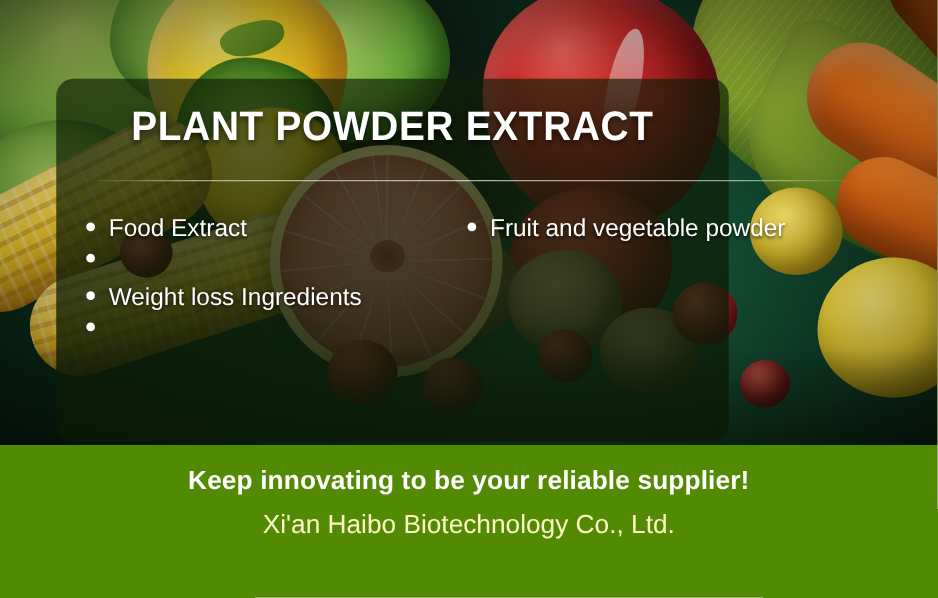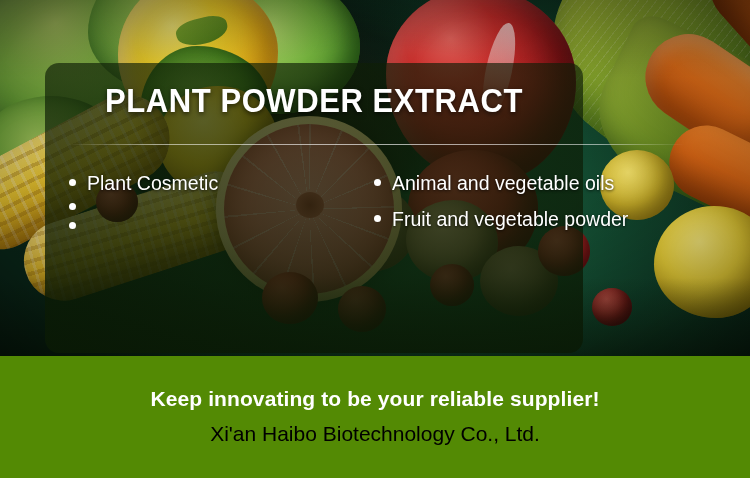--- a/index.html
+++ b/index.html
@@ -281,30 +281,30 @@
     text-shadow:0 1px 3px rgba(0,0,0,.75);
   }
 
   
   #footer{
     position:absolute;left:0;top:356px;width:750px;height:122px;
     background:#538a04;
     text-align:center;
   }
   #tagline{
-    margin:0;padding-top:31px;
+    margin:0;padding-top:17px;
     color:#ffffff;
     font-family:"Liberation Sans",sans-serif;
     font-size:21px;
     font-weight:bold;
     letter-spacing:.1px;
   }
   #company{
     margin:0;padding-top:11px;
-    color:#000000;
+    color:#fef9c3;
     font-family:"Liberation Sans",sans-serif;
     font-size:21px;
     font-weight:normal;
   }
 </style>
 </head>
 <body>
 
 <div id="banner">
 
@@ -361,35 +361,35 @@
 
     <div id="title">PLANT POWDER EXTRACT</div>
 
     <div id="divider"></div>
 
     <div id="columns">
 
       <div class="col col-left">
         <div class="bullet-row">
           <span class="dot"></span>
-          <span class="bullet-text">Plant Cosmetic</span>
+          <span class="bullet-text">Food Extract</span>
         </div>
         <div class="bullet-row">
           <span class="dot"></span>
         </div>
         <div class="bullet-row">
           <span class="dot"></span>
+          <span class="bullet-text">Weight loss Ingredients</span>
+        </div>
+        <div class="bullet-row">
+          <span class="dot"></span>
         </div>
       </div>
 
       <div class="col col-right">
-        <div class="bullet-row">
-          <span class="dot"></span>
-          <span class="bullet-text">Animal and vegetable oils</span>
-        </div>
         <div class="bullet-row">
           <span class="dot"></span>
           <span class="bullet-text">Fruit and vegetable powder</span>
         </div>
       </div>
 
     </div>
   </div>
 
   <div id="footer">

